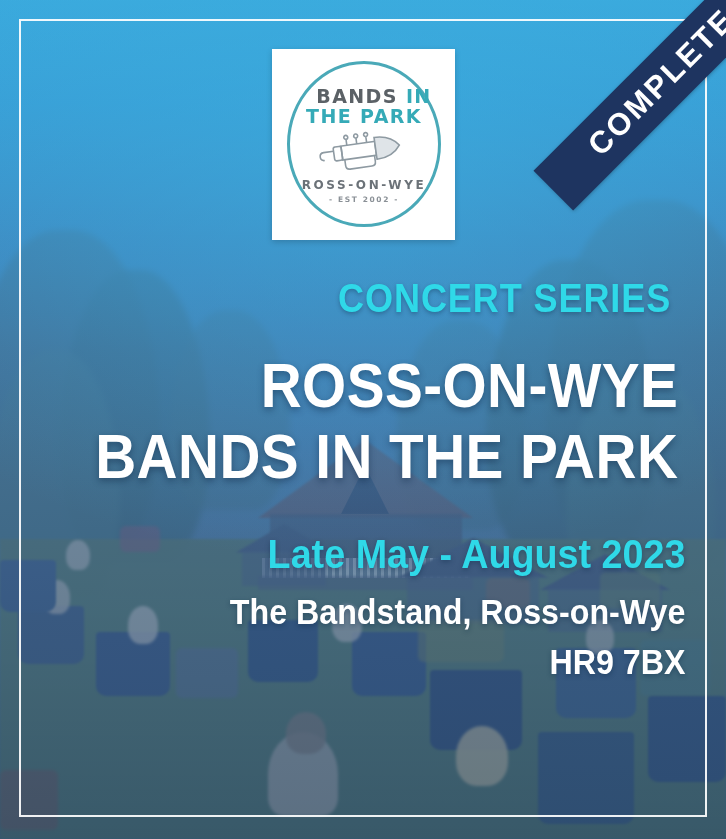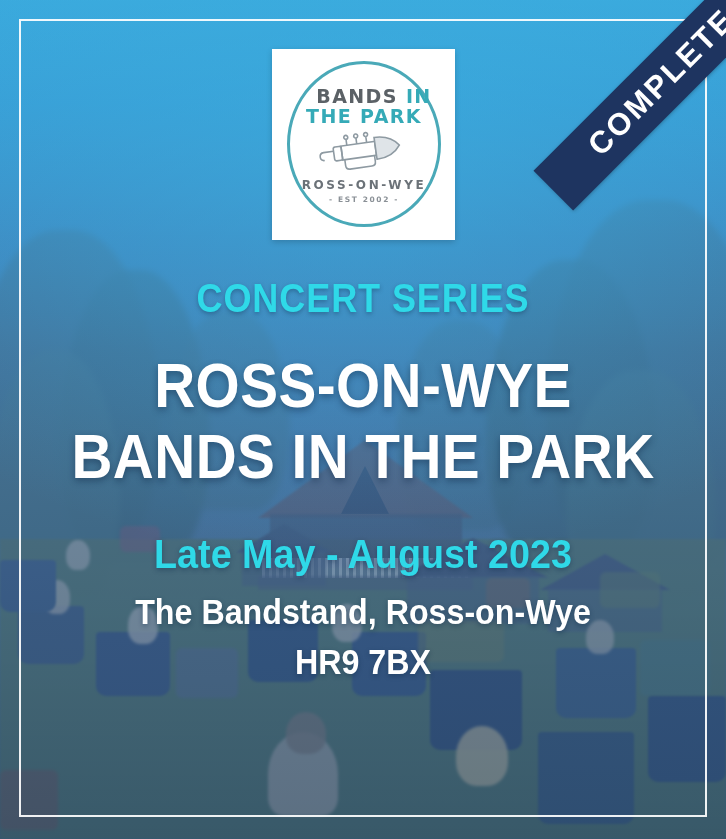--- a/index.html
+++ b/index.html
@@ -142,21 +142,21 @@
          font-family:"DejaVu Sans", sans-serif;}
   .lg-dark{color:#5b6166;}
   .lg-teal{color:#35aab7;}
   .trumpet{margin-top:2px;color:#8e9aa2;font-size:46px;line-height:42px;transform:rotate(-8deg);}
   .lg-town{margin-top:2px;font-size:12px;font-weight:bold;letter-spacing:2.6px;color:#6b7278;
            font-family:"DejaVu Sans", sans-serif;}
   .lg-est{margin-top:3px;font-size:7.5px;font-weight:bold;letter-spacing:1.6px;color:#8a9096;
           font-family:"DejaVu Sans", sans-serif;}
 
   
-  .content{position:absolute;left:0;right:0;top:275px;text-align:center;}
+  .content{position:absolute;left:0;right:12px;top:275px;text-align:right;}
   .kicker{
     color:#2fd9e8;font-size:41px;font-weight:bold;letter-spacing:1px;
     font-family:"Liberation Sans", sans-serif;
     text-shadow:0 2px 5px rgba(12,40,70,.35);
     transform:scaleX(.88);
   }
   .title{
     color:#ffffff;font-weight:bold;
     font-size:63px;line-height:1.12;letter-spacing:.5px;
     margin-top:28px;

